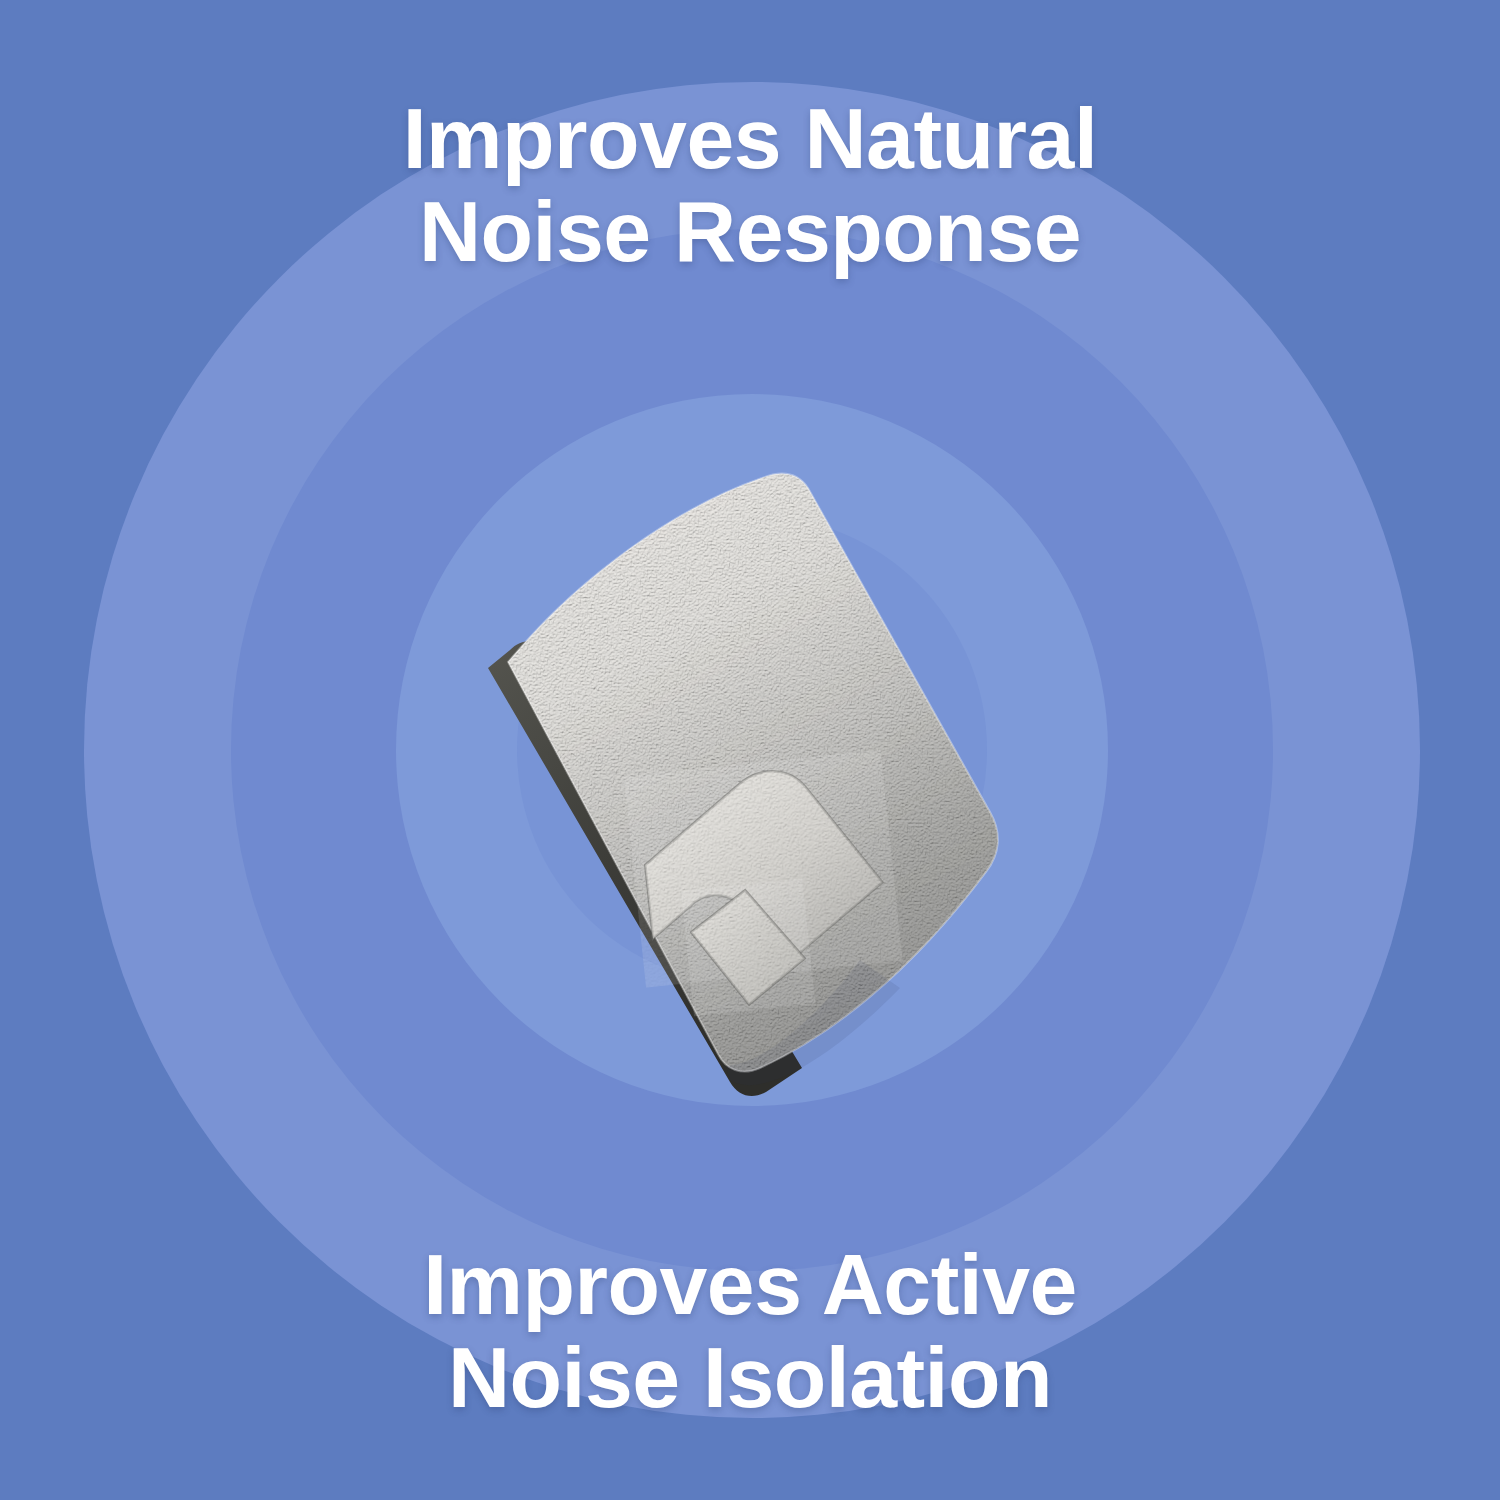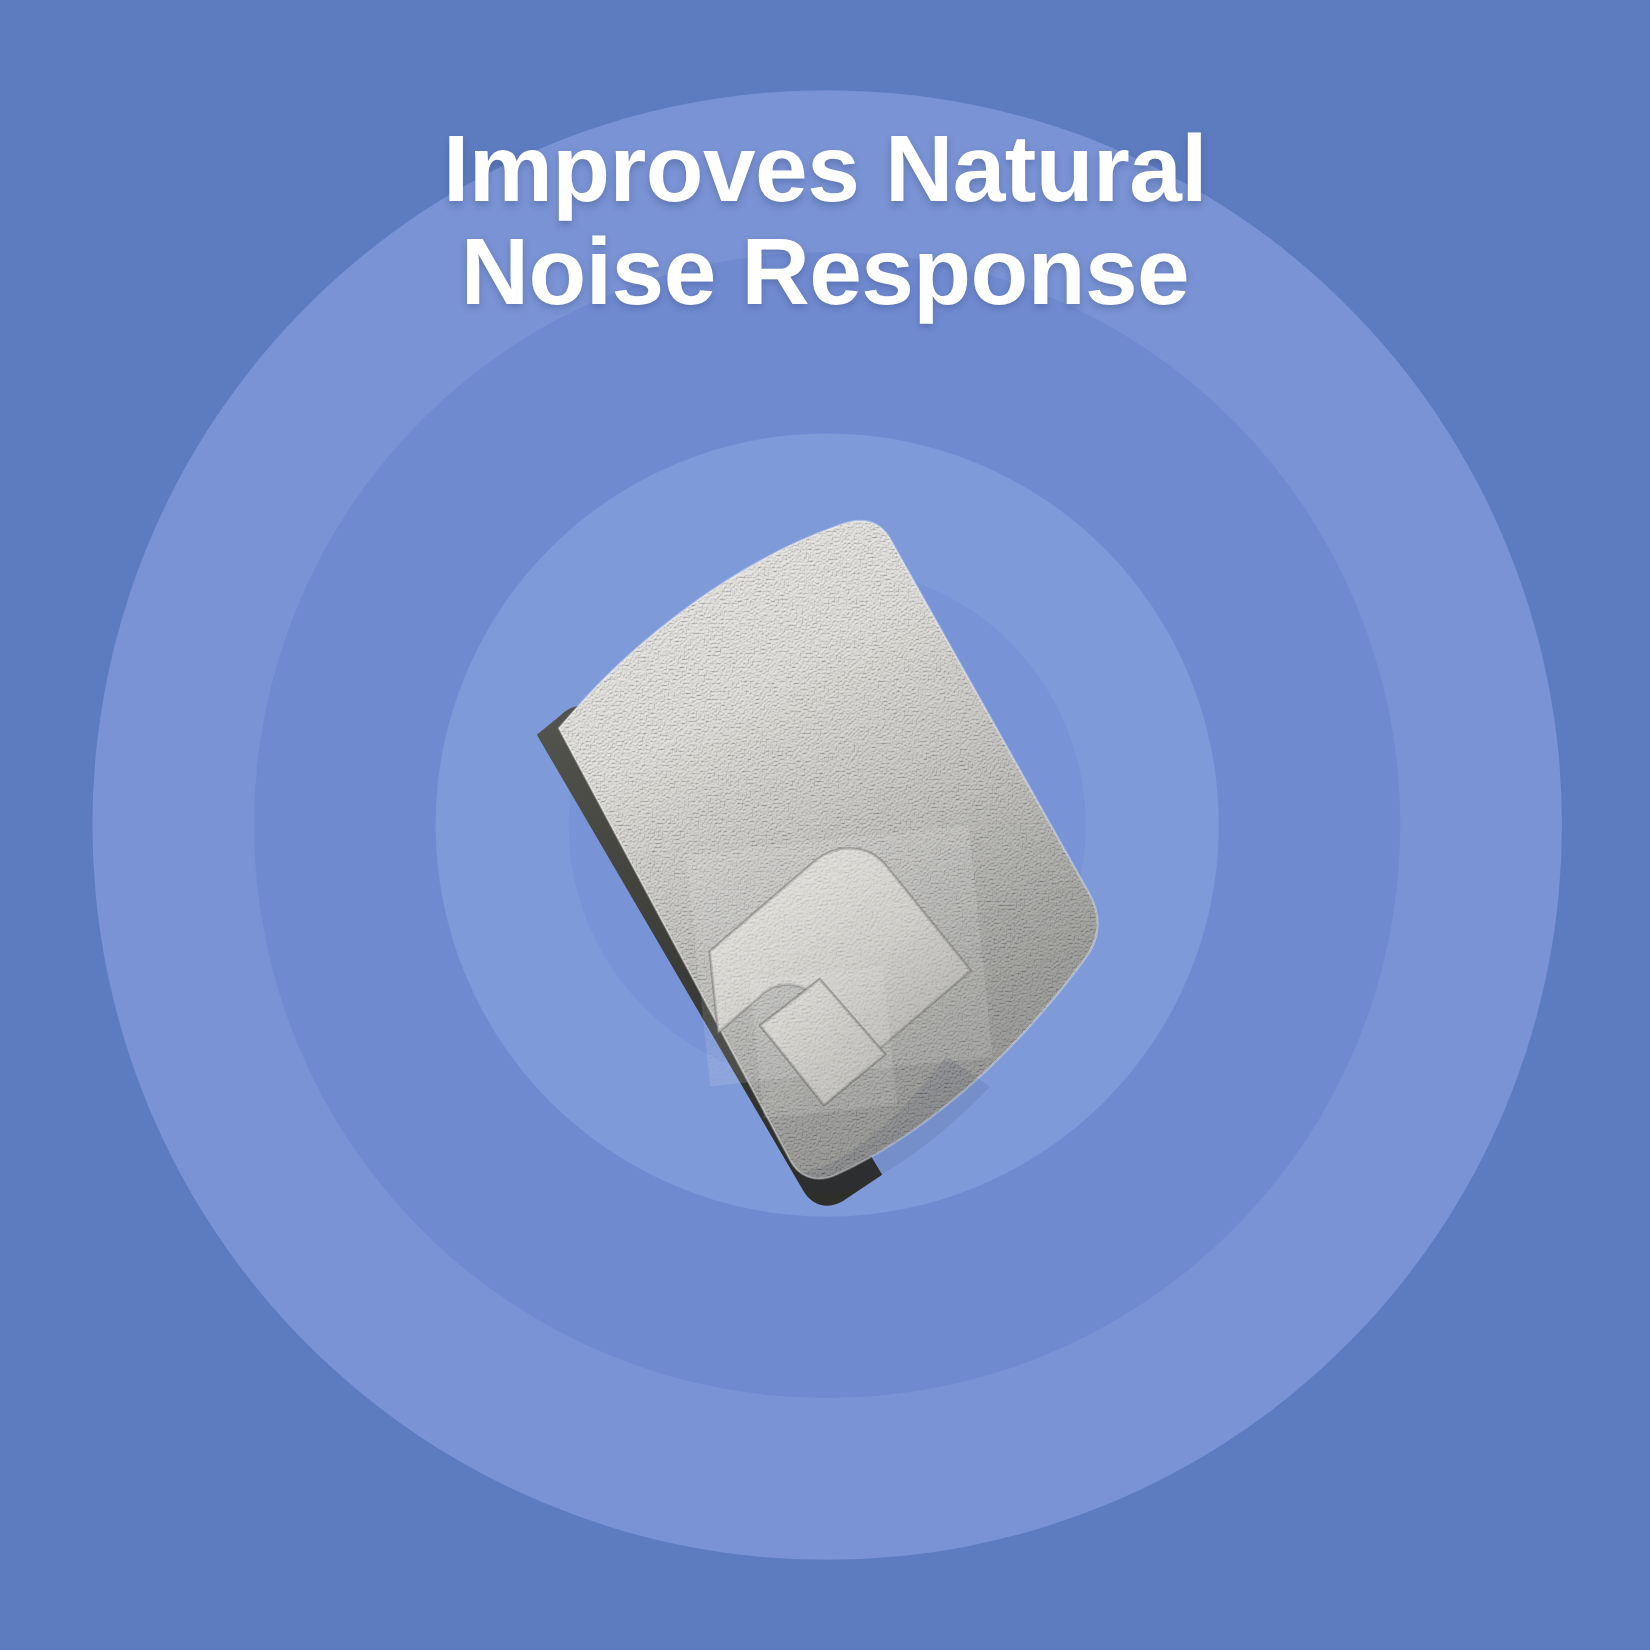--- a/index.html
+++ b/index.html
@@ -42,21 +42,21 @@
     left: 0;
     width: 1500px;
     text-align: center;
     color: #ffffff;
     font-weight: 700;
     letter-spacing: -0.5px;
     line-height: 1.08;
     text-shadow: 0 3px 7px rgba(40,60,110,0.30);
     user-select: none;
   }
-  #headline-top    { top: 108px;   font-size: 86px; }
+  #headline-top    { top: 92px;   font-size: 86px; }
   #headline-bottom { top: 1238px; font-size: 86px; }
   .headline .line { display: block; }
 
   
   #product {
     position: absolute;
     left: 430px;
     top: 440px;
     width: 660px;
     height: 660px;
@@ -153,14 +153,18 @@
 
         <path d="M 242,330 L 300,294 L 352,368 L 292,408 Z" transform="translate(21,156) rotate(-6 300 350)" fill="url(#notchGrad2)" stroke="rgba(80,80,76,0.55)" stroke-width="2.5"></path>
         <path d="M 242,330 L 300,294 L 352,368 L 292,408 Z" transform="translate(21,156) rotate(-6 300 350)" fill="url(#notchGrad2)" filter="url(#foamTex)" opacity="0.6"></path>
       </g>
 
       <path d="M 300,640 C 330,660 400,620 470,548 L 430,520
                C 380,586 330,624 296,626 Z" fill="rgba(40,50,90,0.10)"></path>
     </svg>
   </div>
 
+  <div class="headline" id="headline-bottom" style="color: rgb(255, 255, 255);">
+    <span class="line">Improves Active</span>
+    <span class="line">Noise Isolation</span>
+  </div>
 
 </div>
 
 </body></html>

